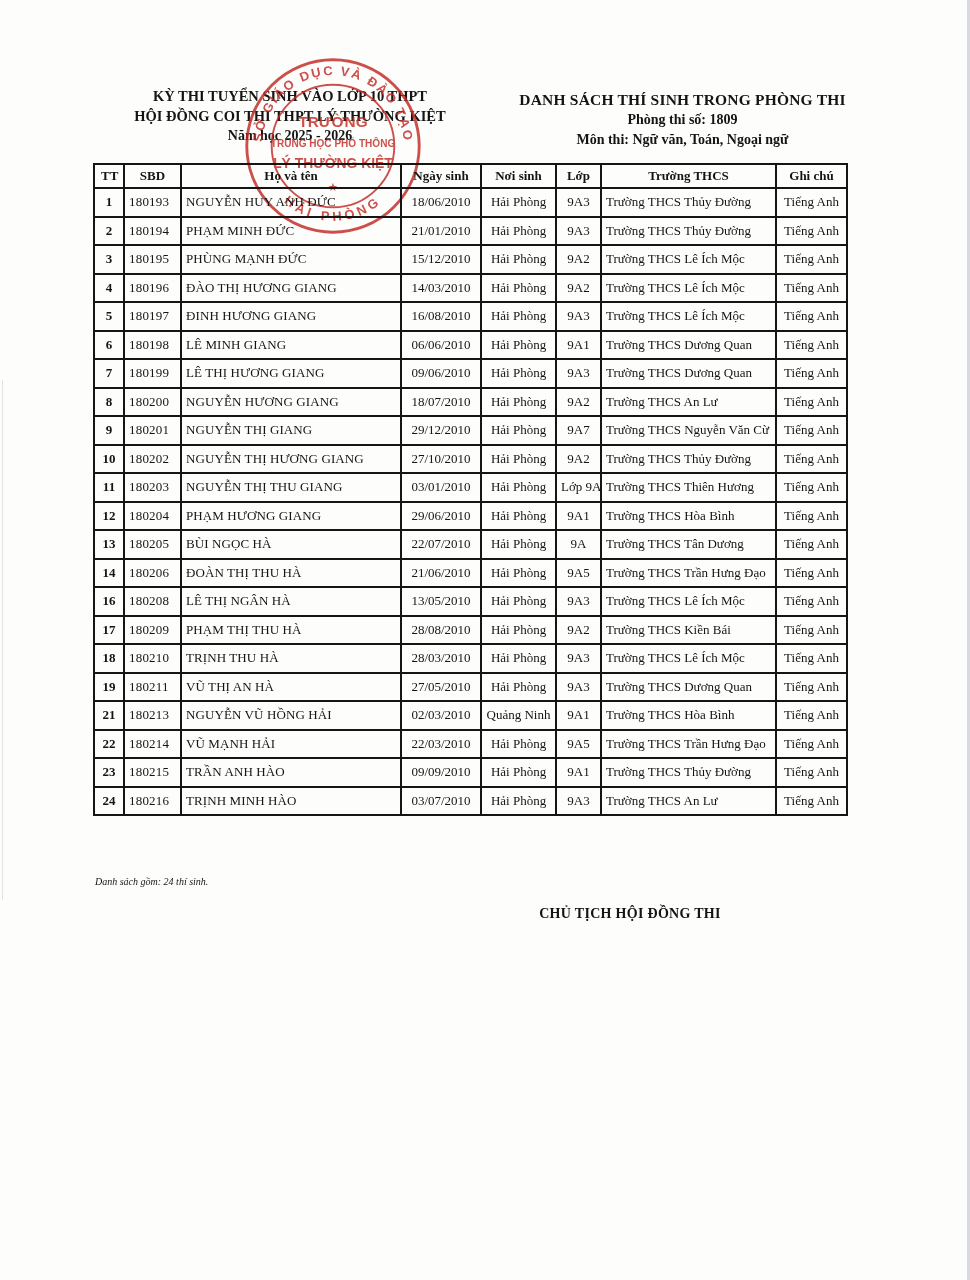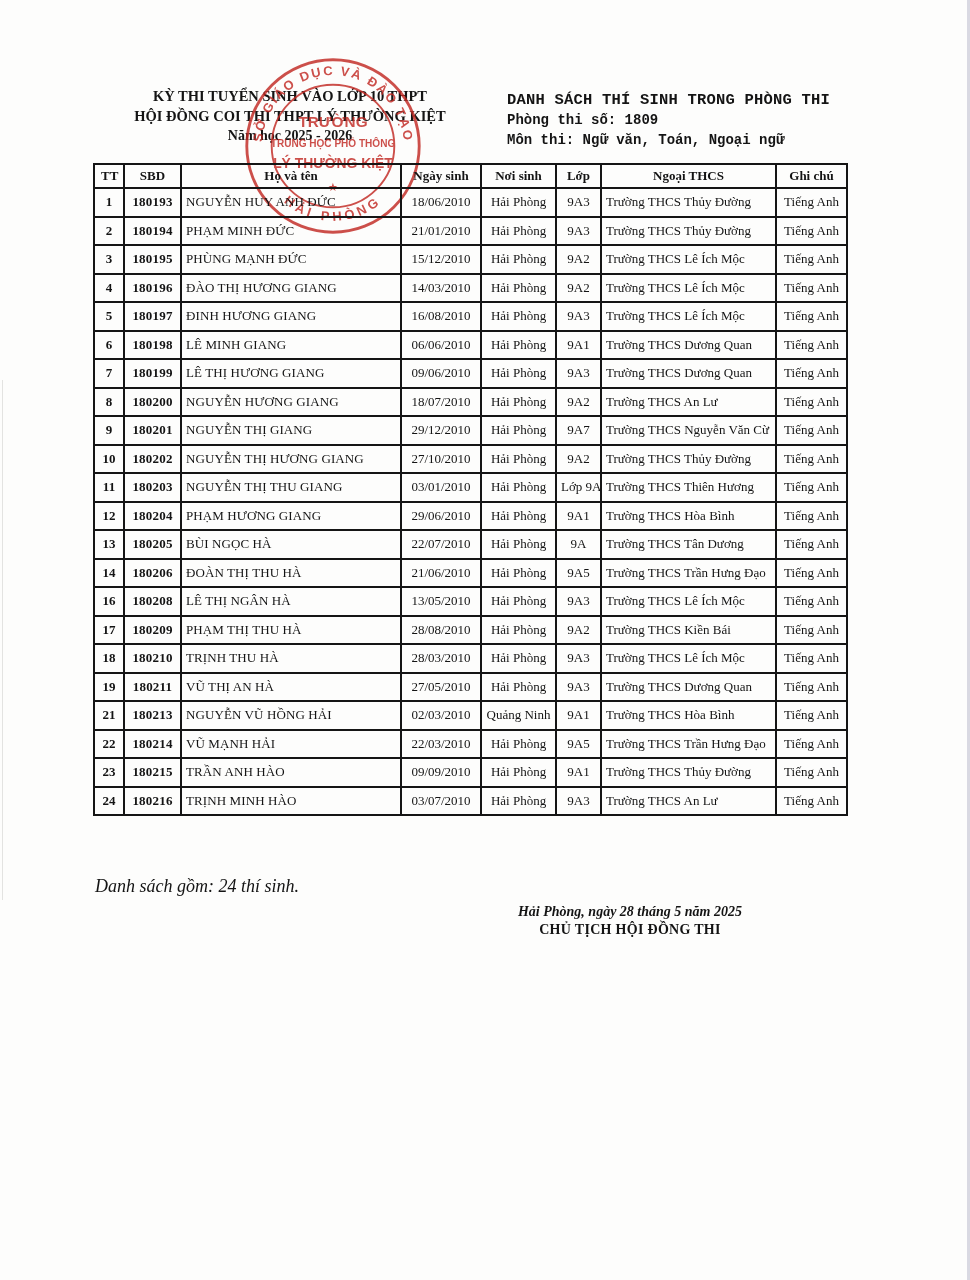--- a/index.html
+++ b/index.html
@@ -13,22 +13,22 @@
   .edge-right{position:absolute;top:0;right:0;width:3px;height:1280px;background:#d9d9e2;}
   .edge-left{position:absolute;top:380px;left:2px;width:1px;height:520px;background:#e3e3e1;}
 
   
   .hdr-left{
     position:absolute;left:95px;top:86px;width:390px;text-align:center;
     font-weight:bold;line-height:20px;font-size:14.5px;
   }
   .hdr-left .l3{font-size:14px;}
   .hdr-right{
-    position:absolute;left:507px;top:90px;width:375px;
-    font-weight:bold;line-height:20px;font-family:Liberation Mono, monospace;
+    position:absolute;left:495px;top:90px;width:375px;text-align:center;
+    font-weight:bold;line-height:20px;
   }
   .hdr-right .l1{font-size:15.5px;letter-spacing:.2px;}
   .hdr-right .l2,.hdr-right .l3{font-size:14px;}
 
   
   .stamp{position:absolute;left:242px;top:55px;width:182px;height:182px;opacity:.82;pointer-events:none;}
   .stamp svg{width:100%;height:100%;}
 
   
   table.roster{
@@ -37,30 +37,30 @@
   }
   table.roster th,table.roster td{
     border:2px solid #151515;padding:0 4px;overflow:hidden;white-space:nowrap;
   }
   table.roster th{height:20px;font-size:13px;font-weight:bold;text-align:center;padding:1px 6px;}
   table.roster td{height:26.5px;font-size:13px;}
   col.c-tt{width:30px;}  col.c-sbd{width:57px;} col.c-name{width:220px;}
   col.c-dob{width:80px;} col.c-pob{width:75px;} col.c-class{width:45px;}
   col.c-school{width:175px;} col.c-note{width:71px;}
   td.col-tt{text-align:center;font-weight:bold;}
-  td.col-sbd{text-align:center;font-weight:bold;letter-spacing:.2px;}
+  td.col-sbd{font-weight:normal;letter-spacing:.2px;}
   td.col-name{text-align:left;font-size:13.5px;letter-spacing:.1px;margin-left:7px;}
   td.col-dob{text-align:center;}
   td.col-pob{text-align:center;}
   td.col-class{text-align:center;font-size:12.5px;}
   td.col-school{text-align:left;font-size:12.8px;}
   td.col-note{text-align:center;}
 
   .list-note{
-    position:absolute;left:95px;top:876px;font-style:italic;font-size:18px;
+    position:absolute;left:95px;top:876px;font-style:italic;font-size:10px;
   }
   .sig{position:absolute;left:430px;top:904px;width:400px;text-align:center;}
   .sig .place-date{font-style:italic;font-weight:bold;font-size:14px;}
   .sig .title{font-weight:bold;font-size:14px;margin-top:2px;letter-spacing:.3px;}
 </style>
 </head>
 <body>
 
 <div class="page">
 
@@ -111,21 +111,21 @@
         <col class="c-note">
     </colgroup>
     <thead>
       <tr>
         <th>TT</th>
         <th>SBD</th>
         <th>Họ và tên</th>
         <th>Ngày sinh</th>
         <th>Nơi sinh</th>
         <th>Lớp</th>
-        <th>Ngoại THCS</th>
+        <th>Trường THCS</th>
         <th>Ghi chú</th>
       </tr>
     </thead>
     <tbody id="roster-body">
         <tr>
           <td class="col-tt">1</td>
           <td class="col-sbd">180193</td>
           <td class="col-name">NGUYỄN HUY ANH ĐỨC</td>
           <td class="col-dob">18/06/2010</td>
           <td class="col-pob">Hải Phòng</td>
@@ -342,19 +342,18 @@
           <td class="col-class">9A3</td>
           <td class="col-school">Trường THCS An Lư</td>
           <td class="col-note">Tiếng Anh</td>
         </tr>
       </tbody>
   </table>
 
   <div class="list-note">Danh sách gồm: 24 thí sinh.</div>
 
   <div class="sig">
-    <div class="place-date">Hải Phòng, ngày 28 tháng 5 năm 2025</div>
     <div class="title">CHỦ TỊCH HỘI ĐỒNG THI</div>
   </div>
 
   <div class="edge-left"></div>
   <div class="edge-right"></div>
 </div>
 
 </body></html>

